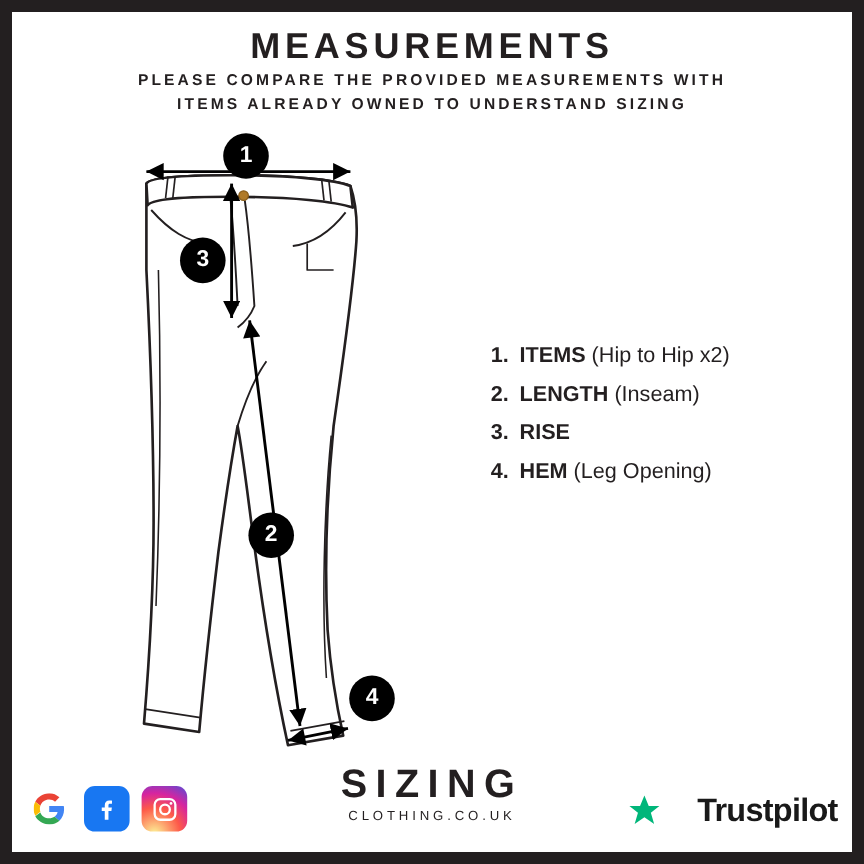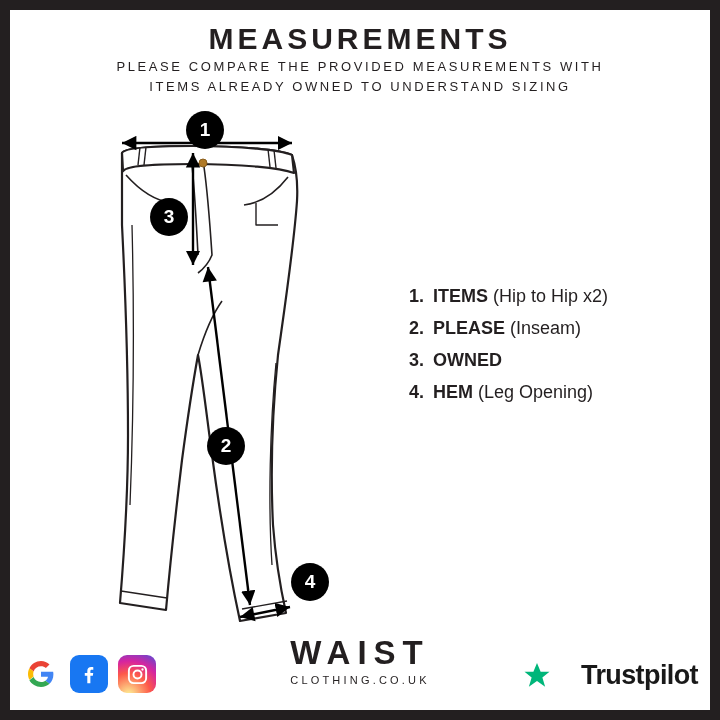--- a/index.html
+++ b/index.html
@@ -36,21 +36,21 @@
     font-weight: bold;
     letter-spacing: 4px;
     color: #231f20;
   }
   .subtitle {
     position: absolute;
     left: 60px; right: 60px;
     top: 57px;
     text-align: center;
     font-size: 13px;
-    font-weight: normal;
+    font-weight: bold;
     letter-spacing: 2.6px;
     line-height: 20px;
     color: #231f20;
   }
 
   .diagram {
     position: absolute;
     left: 80px;
     top: 105px;
     width: 330px;
@@ -229,36 +229,36 @@
   </div>
 
   <div class="legend">
     <div class="legend-item">
       <span class="legend-num">1.</span>
       <span class="legend-label">ITEMS</span>
       <span class="legend-note">(Hip to Hip x2)</span>
     </div>
     <div class="legend-item">
       <span class="legend-num">2.</span>
-      <span class="legend-label">PLEASE</span>
+      <span class="legend-label">LENGTH</span>
       <span class="legend-note">(Inseam)</span>
     </div>
     <div class="legend-item">
       <span class="legend-num">3.</span>
-      <span class="legend-label">OWNED</span>
+      <span class="legend-label">RISE</span>
     </div>
     <div class="legend-item">
       <span class="legend-num">4.</span>
       <span class="legend-label">HEM</span>
       <span class="legend-note">(Leg Opening)</span>
     </div>
   </div>
 
   <div class="brand">
-    <div class="brand-name">WAIST</div>
+    <div class="brand-name">SIZING</div>
     <div class="brand-sub">CLOTHING.CO.UK</div>
   </div>
 
   <div class="socials">
     <div class="social-badge sb-google">
       <svg width="26" height="26" viewBox="0 0 48 48">
         <path fill="#EA4335" d="M24 9.5c3.5 0 6.6 1.2 9 3.6l6.7-6.7C35.5 2.4 30.1 0 24 0 14.6 0 6.5 5.4 2.6 13.2l7.8 6.1C12.3 13.2 17.7 9.5 24 9.5z"></path>
         <path fill="#4285F4" d="M46.9 24.5c0-1.6-.2-3.2-.5-4.7H24v9.3h12.9c-.6 3-2.3 5.5-4.8 7.2l7.6 5.9c4.4-4.1 7.2-10.2 7.2-17.7z"></path>
         <path fill="#FBBC05" d="M10.4 28.6c-.5-1.4-.8-2.9-.8-4.6s.3-3.2.8-4.6l-7.8-6.1C1 16.5 0 20.1 0 24s1 7.5 2.6 10.7l7.8-6.1z"></path>
         <path fill="#34A853" d="M24 48c6.5 0 11.9-2.1 15.8-5.8l-7.6-5.9c-2.1 1.4-4.8 2.3-8.2 2.3-6.3 0-11.7-3.7-13.6-9.1l-7.8 6.1C6.5 42.6 14.6 48 24 48z"></path>

